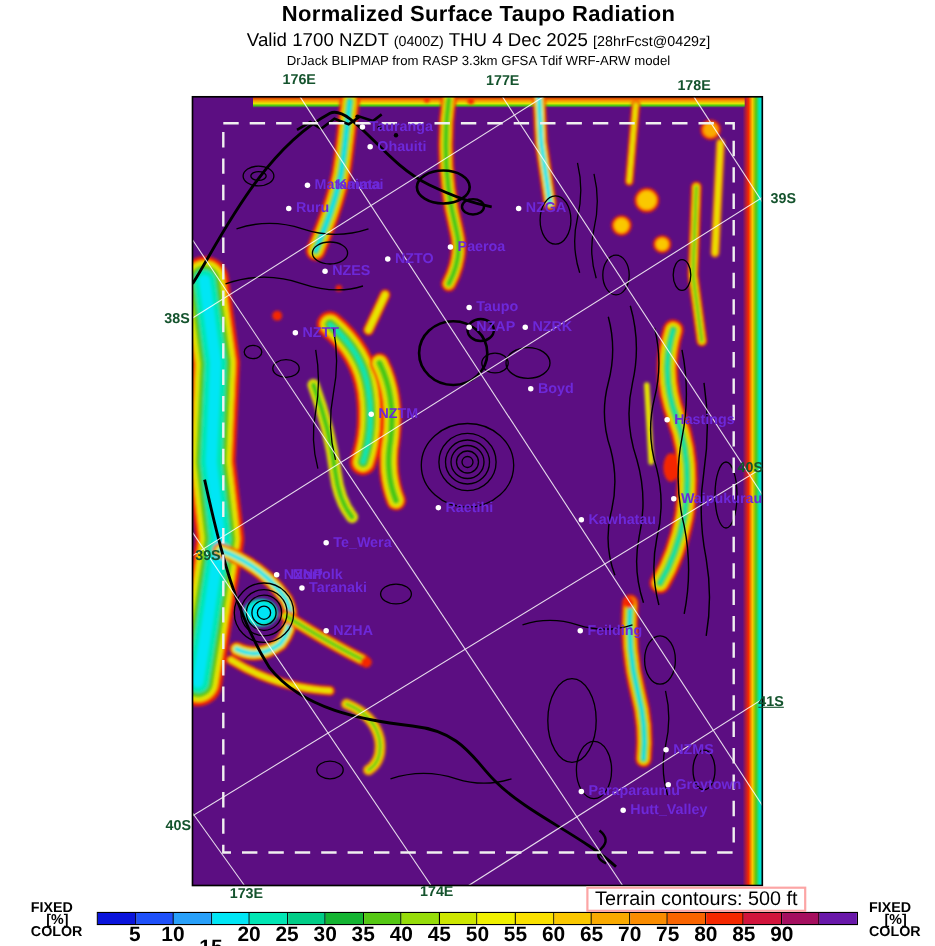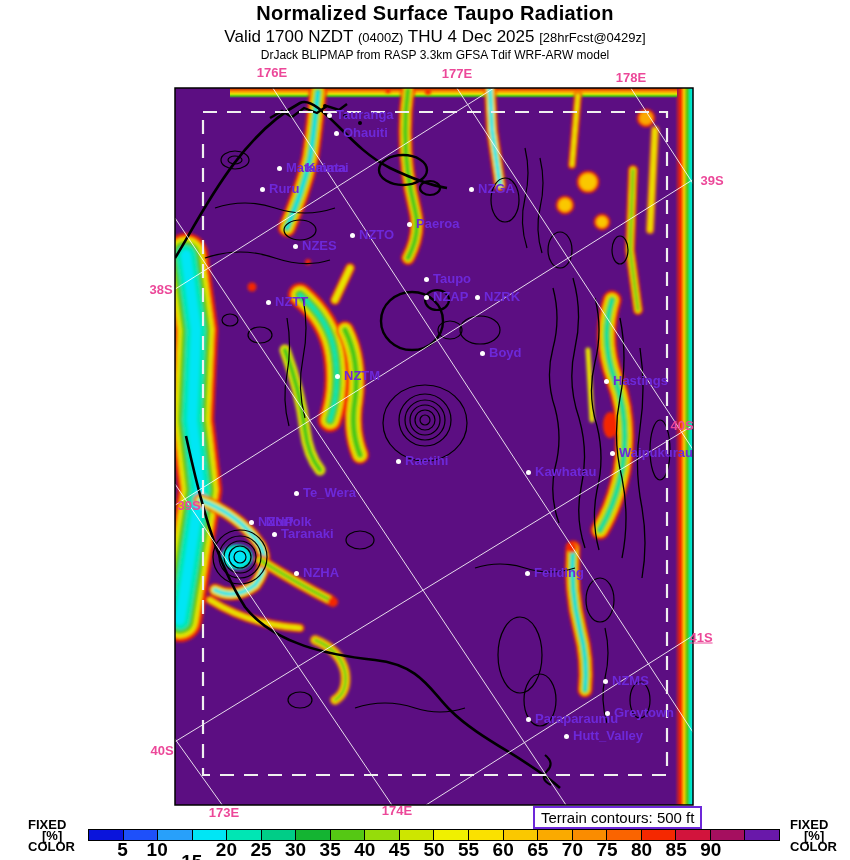--- a/index.html
+++ b/index.html
@@ -12,35 +12,35 @@
   .t2 .sm{font-size:13px;}
   .t3{font-size:12px;margin-top:1px;}
   
   .map-frame{position:absolute;left:175px;top:88px;width:518px;height:717px;}
   .map-frame svg{overflow:visible;display:block;}
   .station{position:absolute;white-space:nowrap;z-index:6;}
   .station .dot{position:absolute;width:5px;height:5px;border-radius:50%;background:#fff;
                 left:-2px;top:-2px;}
   .station .lbl{position:absolute;left:7px;top:-8px;font-size:13px;font-weight:bold;color:#6d28d9;}
   .axis-label{position:absolute;transform:translate(-50%,-50%);font-size:13px;font-weight:bold;
-              color:#ec4899;z-index:7;white-space:nowrap;}
+              color:#14532d;z-index:7;white-space:nowrap;}
   
   .cbar{position:absolute;left:88px;top:829px;width:692px;height:12px;display:flex;
         border:1px solid #000;box-sizing:border-box;z-index:3;}
   .cbar .seg{flex:1 1 0;height:100%;border-right:1px solid #000;}
   .cbar .seg:last-child{border-right:none;}
   .ticks{position:absolute;left:88px;top:839px;width:692px;height:22px;z-index:3;}
   .tick{position:absolute;transform:translateX(-50%);font-size:19px;font-weight:bold;}
   .fixed-block{position:absolute;top:819px;width:60px;font-size:13px;font-weight:bold;
                line-height:11px;z-index:3;}
   .fixed-block div:nth-child(2){padding-left:14px;}
   .fixed-block.left{left:28px;}
   .fixed-block.right{left:790px;}
-  .terrain-note{position:absolute;left:533px;top:806px;border:2px solid #6d28d9;background:#fff;
-                font-size:15px;padding:0 6px;line-height:19px;z-index:4;white-space:nowrap;}
+  .terrain-note{position:absolute;left:533px;top:806px;border:2px solid #fca5a5;background:#fff;
+                font-size:18px;padding:0 6px;line-height:19px;z-index:4;white-space:nowrap;}
 </style>
 </head>
 <body>
 
 <div class="page">
 
   <div class="hdr">
     <div class="t1">Normalized Surface Taupo Radiation</div>
     <div class="t2"><span>Valid 1700 NZDT </span><span class="sm">(0400Z)</span><span> THU 4 Dec 2025 </span><span class="sm">[28hrFcst@0429z]</span></div>
     <div class="t3">DrJack BLIPMAP from RASP 3.3km GFSA Tdif WRF-ARW model</div>

